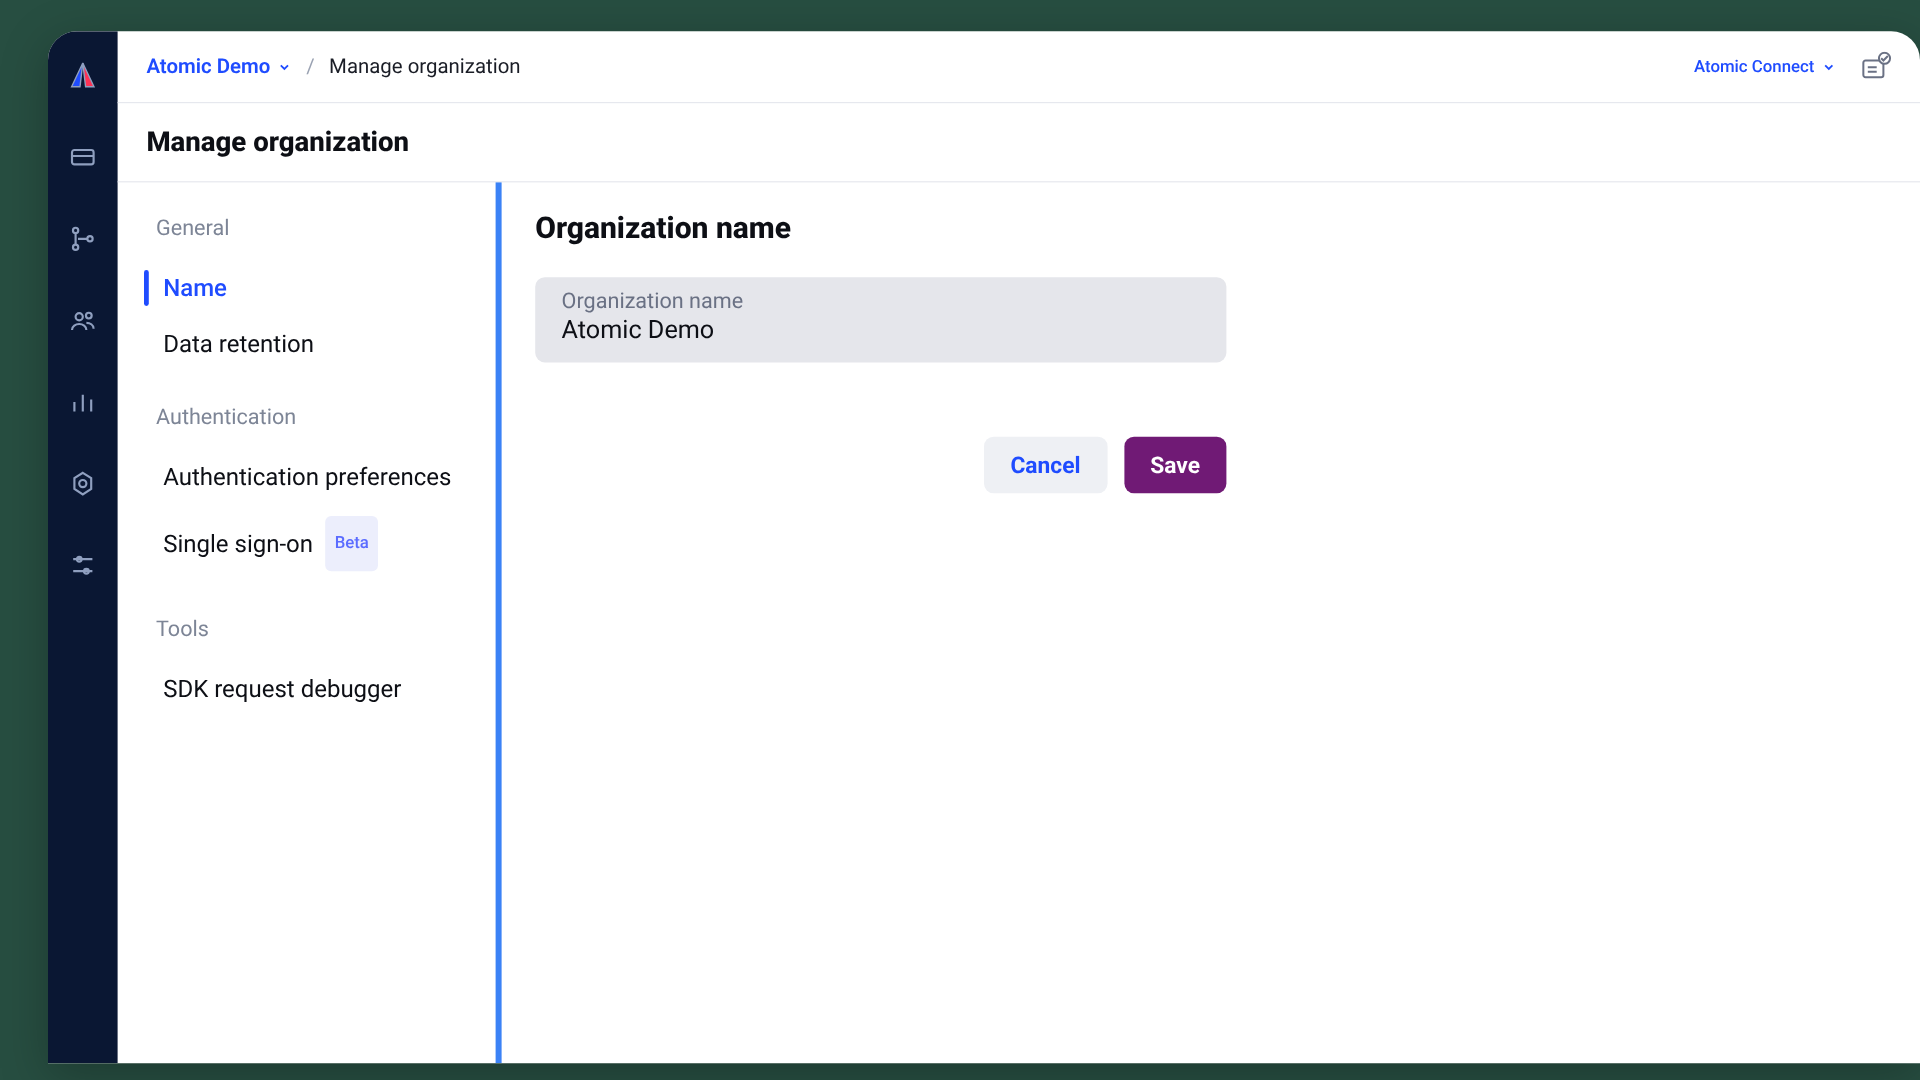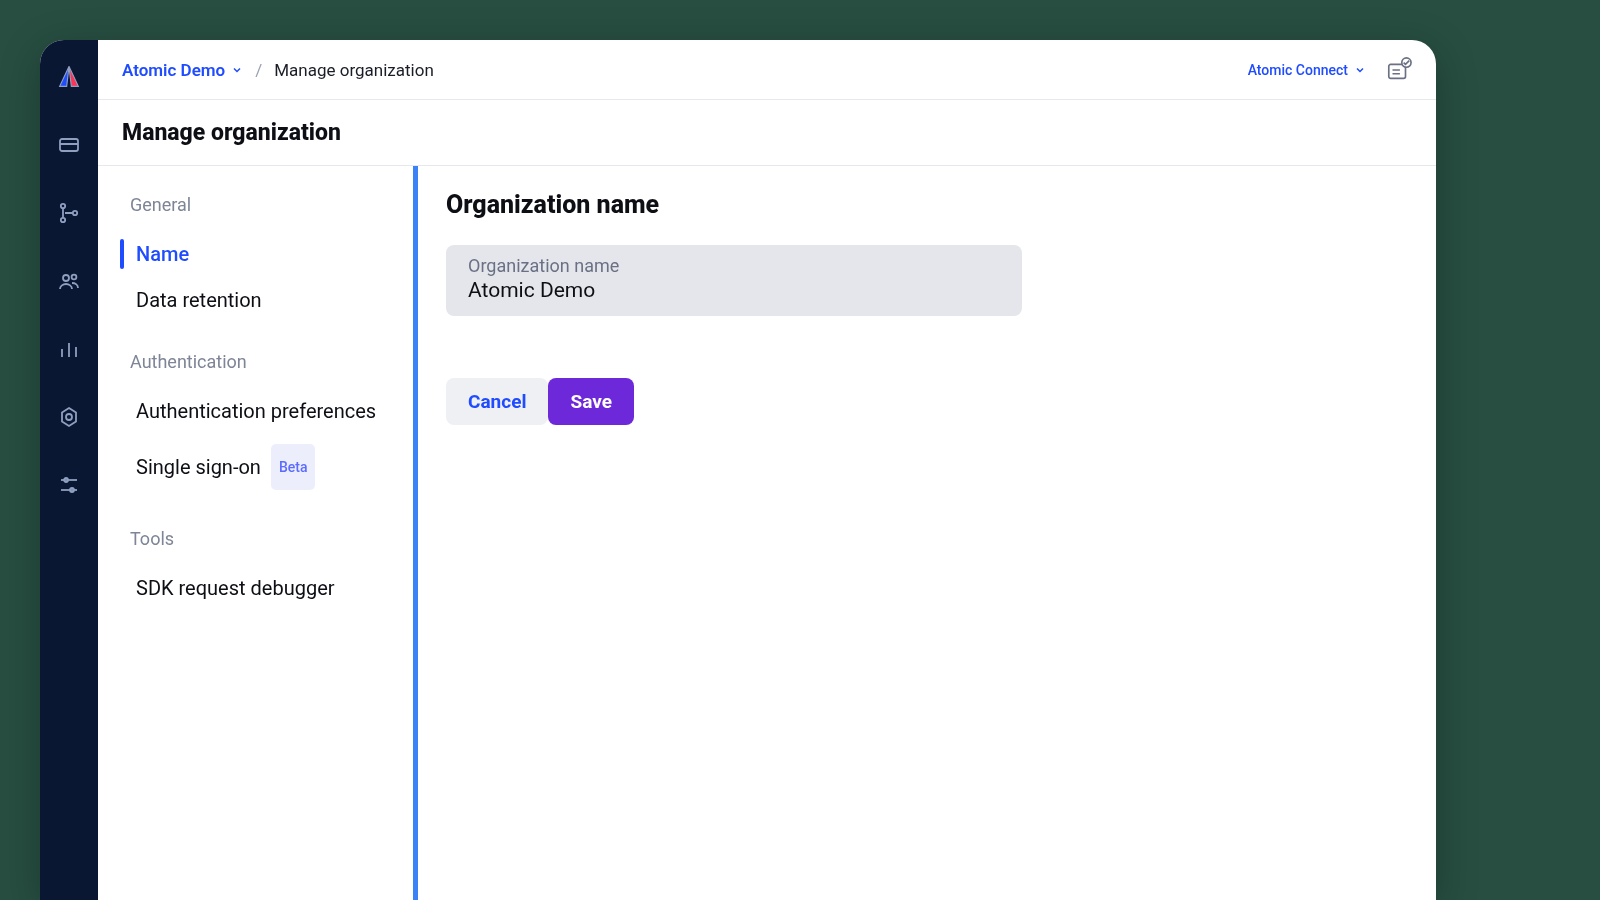--- a/index.html
+++ b/index.html
@@ -5,23 +5,23 @@
   * { box-sizing: border-box; }
   html, body {
     margin: 0; padding: 0;
     width: 1600px; height: 900px;
     font-family: -apple-system, BlinkMacSystemFont, "Segoe UI", Roboto, Helvetica, Arial, sans-serif;
     background: #274e41;
     overflow: hidden;
   }
   .app-window {
     position: absolute;
-    top: 40px;
+    top: 26px;
     left: 40px;
-    width: 1396px;
+    width: 1560px;
     height: 860px;
     background: #ffffff;
     border-radius: 24px 24px 0 0;
     overflow: hidden;
     box-shadow: 0 10px 40px rgba(0,0,0,0.25);
     display: flex;
   }
   
   .rail {
     width: 58px;
@@ -178,39 +178,39 @@
     font-size:21px;
     color:#0d0f15;
     width:100%;
     outline:none;
     padding:0;
     font-family:inherit;
   }
   .actions {
     width:576px;
     display:flex;
-    justify-content:flex-start;
-    gap:0;
+    justify-content:flex-end;
+    gap:14px;
     margin-top:62px;
   }
   .btn {
     font-size:19px;
     font-weight:700;
     padding:12px 22px;
     border-radius:8px;
     border:none;
     cursor:pointer;
     font-family:inherit;
   }
   .btn-secondary {
     background:#eef0f4;
     color:#1f4cff;
   }
   .btn-primary {
-    background:#6d28d9;
+    background:#701a75;
     color:#ffffff;
   }
   .chev {
     display:inline-block;
   }
   .chev svg { display:block; }
 </style>
 </head>
 <body>
 

